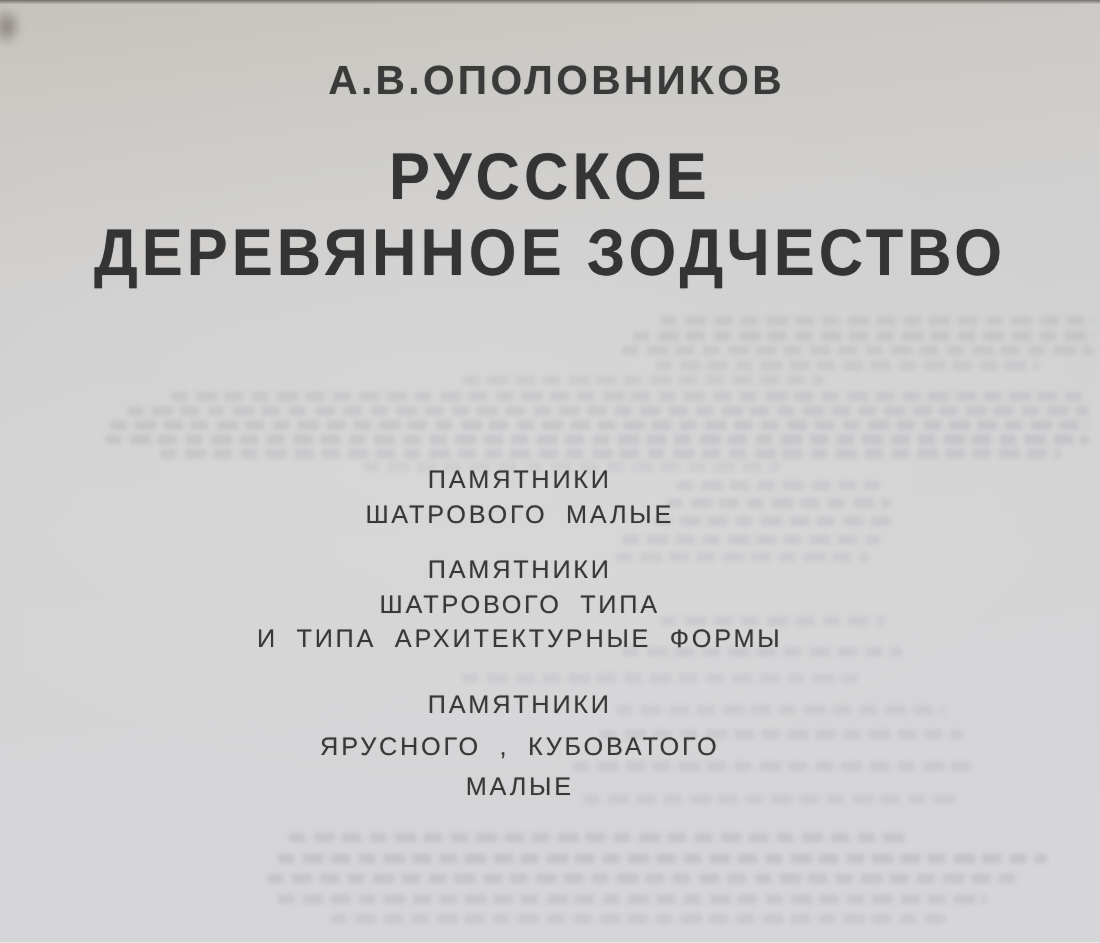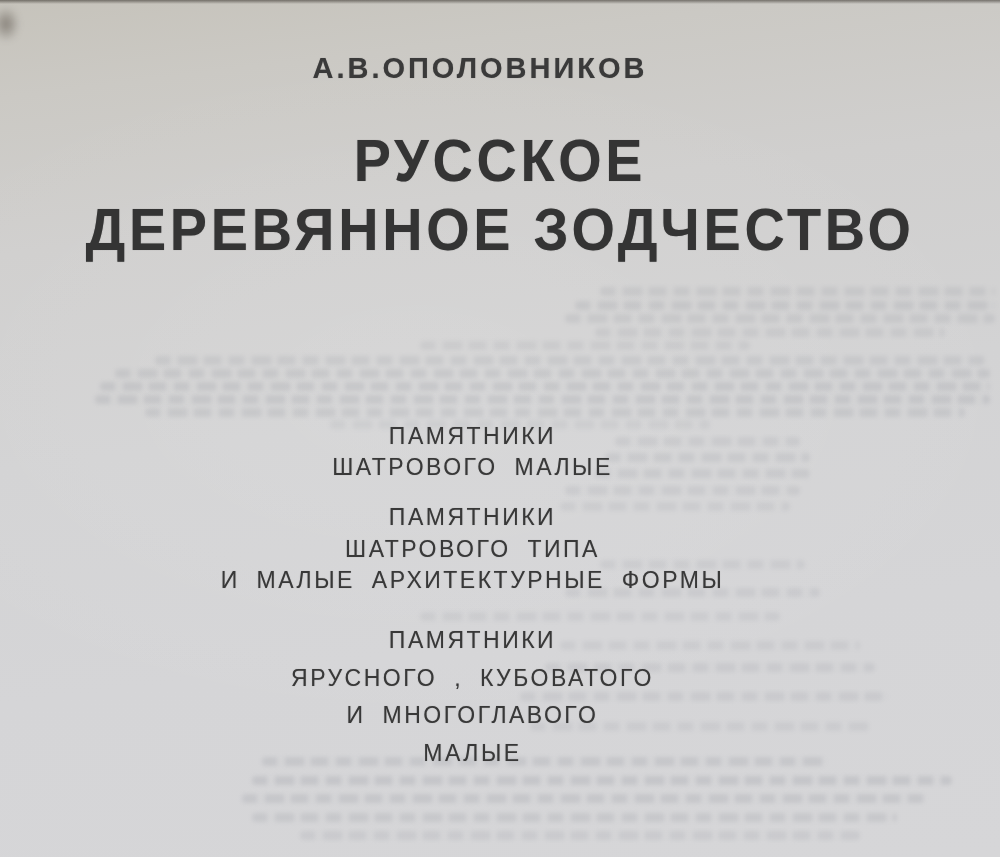--- a/index.html
+++ b/index.html
@@ -40,24 +40,25 @@
     font-weight: bold;
     font-size: 33px;
     letter-spacing: 0.5px;
     color: #d04e38;
   }
   .author {
     position: absolute; left: 0; top: 52px;
     width: 960px;
     text-align: center;
     font-weight: bold;
-    font-size: 29px;
+    font-size: 37px;
     letter-spacing: 3px;
     color: #3a3a3a;
     text-shadow: 0 0 1px rgba(40,40,40,0.35);
+    padding-left: 26px;
   }
   .title {
     position: absolute; left: 0; top: 126px;
     width: 1000px;
     text-align: center;
     font-weight: bold;
     font-size: 60px;
     line-height: 69px;
     letter-spacing: 4px;
     color: #343434;
@@ -141,23 +142,22 @@
   <div class="bleed" style="left:300px;top:831px;width:560px;opacity:.45"></div>
 
   <div class="section section-1">
     <div>ПАМЯТНИКИ</div>
     <div>ШАТРОВОГО МАЛЫЕ</div>
   </div>
 
   <div class="section section-2">
     <div>ПАМЯТНИКИ</div>
     <div>ШАТРОВОГО ТИПА</div>
-    <div>И МАЛЫЕ АРХИТЕКТУРНЫЕ ФОРМЫ</div>
+    <div>И ТИПА АРХИТЕКТУРНЫЕ ФОРМЫ</div>
   </div>
 
   <div class="section section-3">
     <div>ПАМЯТНИКИ</div>
     <div>ЯРУСНОГО , КУБОВАТОГО</div>
-    <div>И МНОГОГЛАВОГО</div>
     <div>МАЛЫЕ</div>
   </div>
 
 </div>
 
 </body></html>

